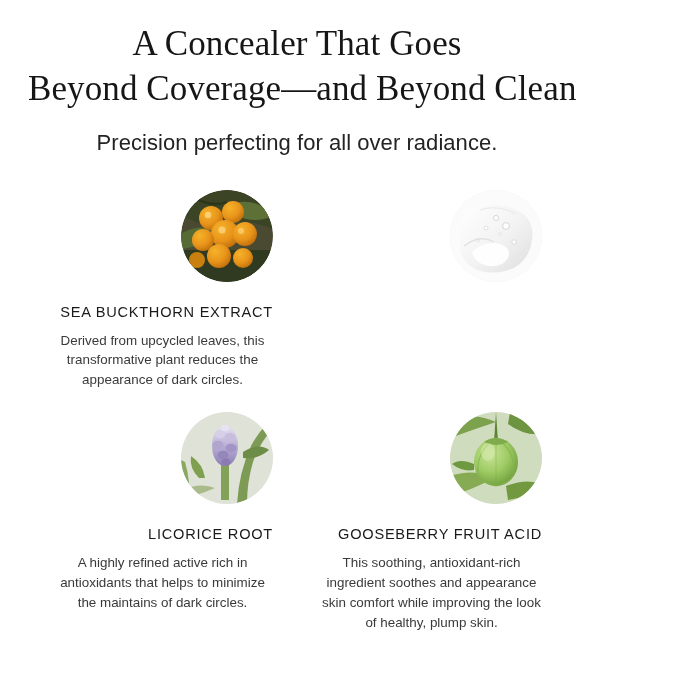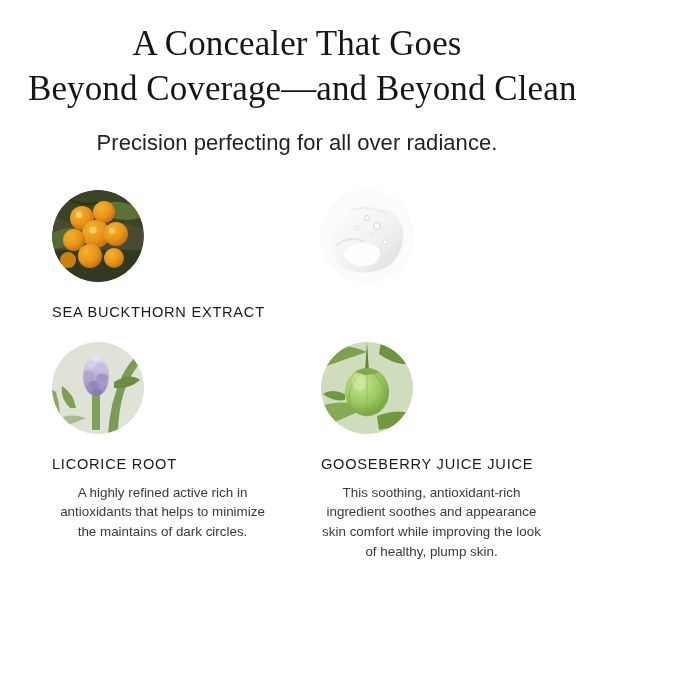--- a/index.html
+++ b/index.html
@@ -53,21 +53,21 @@
     display: grid;
     grid-template-columns: 1fr 1fr;
     grid-template-rows: auto auto;
     row-gap: 22px;
     column-gap: 0px;
   }
 
   .cell {
     display: flex;
     flex-direction: column;
-    align-items: flex-start;
+    align-items: flex-end;
     padding: 0 24px;
     box-sizing: border-box;
   }
 
   .thumb {
     width: 92px;
     height: 92px;
     border-radius: 50%;
     overflow: hidden;
     position: relative;
@@ -136,20 +136,21 @@
             <circle cx="62" cy="68" r="10" fill="url(#berry)"></circle>
             <circle cx="16" cy="70" r="8" fill="#c9800f"></circle>
             <circle cx="27" cy="25" r="3.2" fill="#ffd98a" opacity="0.75"></circle>
             <circle cx="41" cy="40" r="3.6" fill="#ffd98a" opacity="0.7"></circle>
             <circle cx="60" cy="41" r="3" fill="#ffd98a" opacity="0.6"></circle>
             <path d="M10 6 Q30 18 46 12" stroke="#2c3518" stroke-width="2.4" fill="none"></path>
           </g>
         </svg>
       </div>
       <div class="ing-title">SEA BUCKTHORN EXTRACT</div>
+      <div class="ing-desc">Derived from upcycled leaves, this transformative plant reduces the appearance of dark circles.</div>
     </div>
 
     <div class="cell">
       <div class="thumb">
         <svg width="92" height="92" viewBox="0 0 92 92" aria-hidden="true">
           <defs>
             <clipPath id="c2">
                 <circle cx="46" cy="46" r="46"></circle>
               </clipPath>
             <linearGradient id="gel" x1="0" y1="0" x2="1" y2="1">
@@ -236,18 +237,18 @@
             <path d="M46 0 L48 30 L44 30 Z" fill="#5e8534"></path>
             <ellipse cx="46" cy="50" rx="22" ry="24" fill="url(#goose)"></ellipse>
             <path d="M46 26 Q30 36 28 54 Q26 70 46 74 Q66 70 64 54 Q62 36 46 26 Z" fill="none" stroke="#86b150" stroke-width="1.2" opacity="0.75"></path>
             <path d="M46 26 L46 74" stroke="#84ae4e" stroke-width="1" opacity="0.5"></path>
             <path d="M34 30 Q46 22 58 30 Q46 36 34 30 Z" fill="#7fab4c"></path>
             <ellipse cx="38" cy="40" rx="7" ry="9" fill="#d7ebae" opacity="0.55"></ellipse>
             <path d="M24 52 Q10 46 2 52 Q12 60 24 58 Z" fill="#6f9940"></path>
           </g>
         </svg>
       </div>
-      <div class="ing-title">GOOSEBERRY JUICE JUICE</div>
+      <div class="ing-title">GOOSEBERRY FRUIT ACID</div>
       <div class="ing-desc">This soothing, antioxidant-rich ingredient soothes and appearance skin comfort while improving the look of healthy, plump skin.</div>
     </div>
 
   </div>
 </div>
 
 </body></html>

